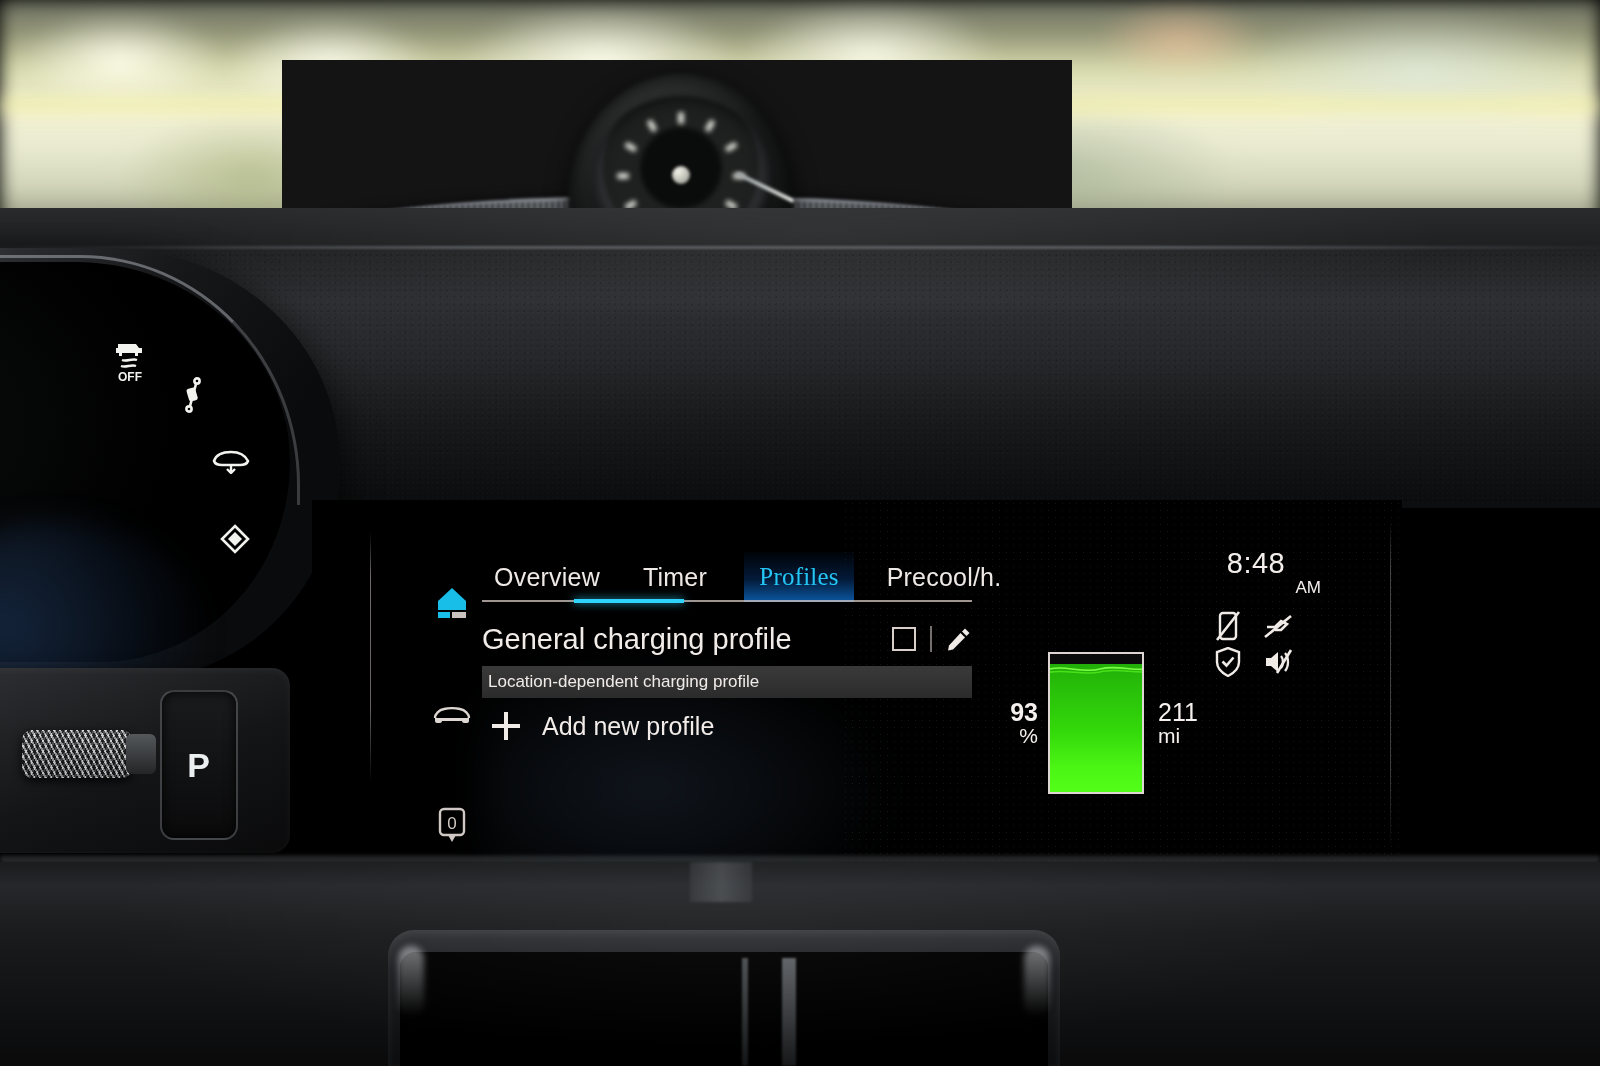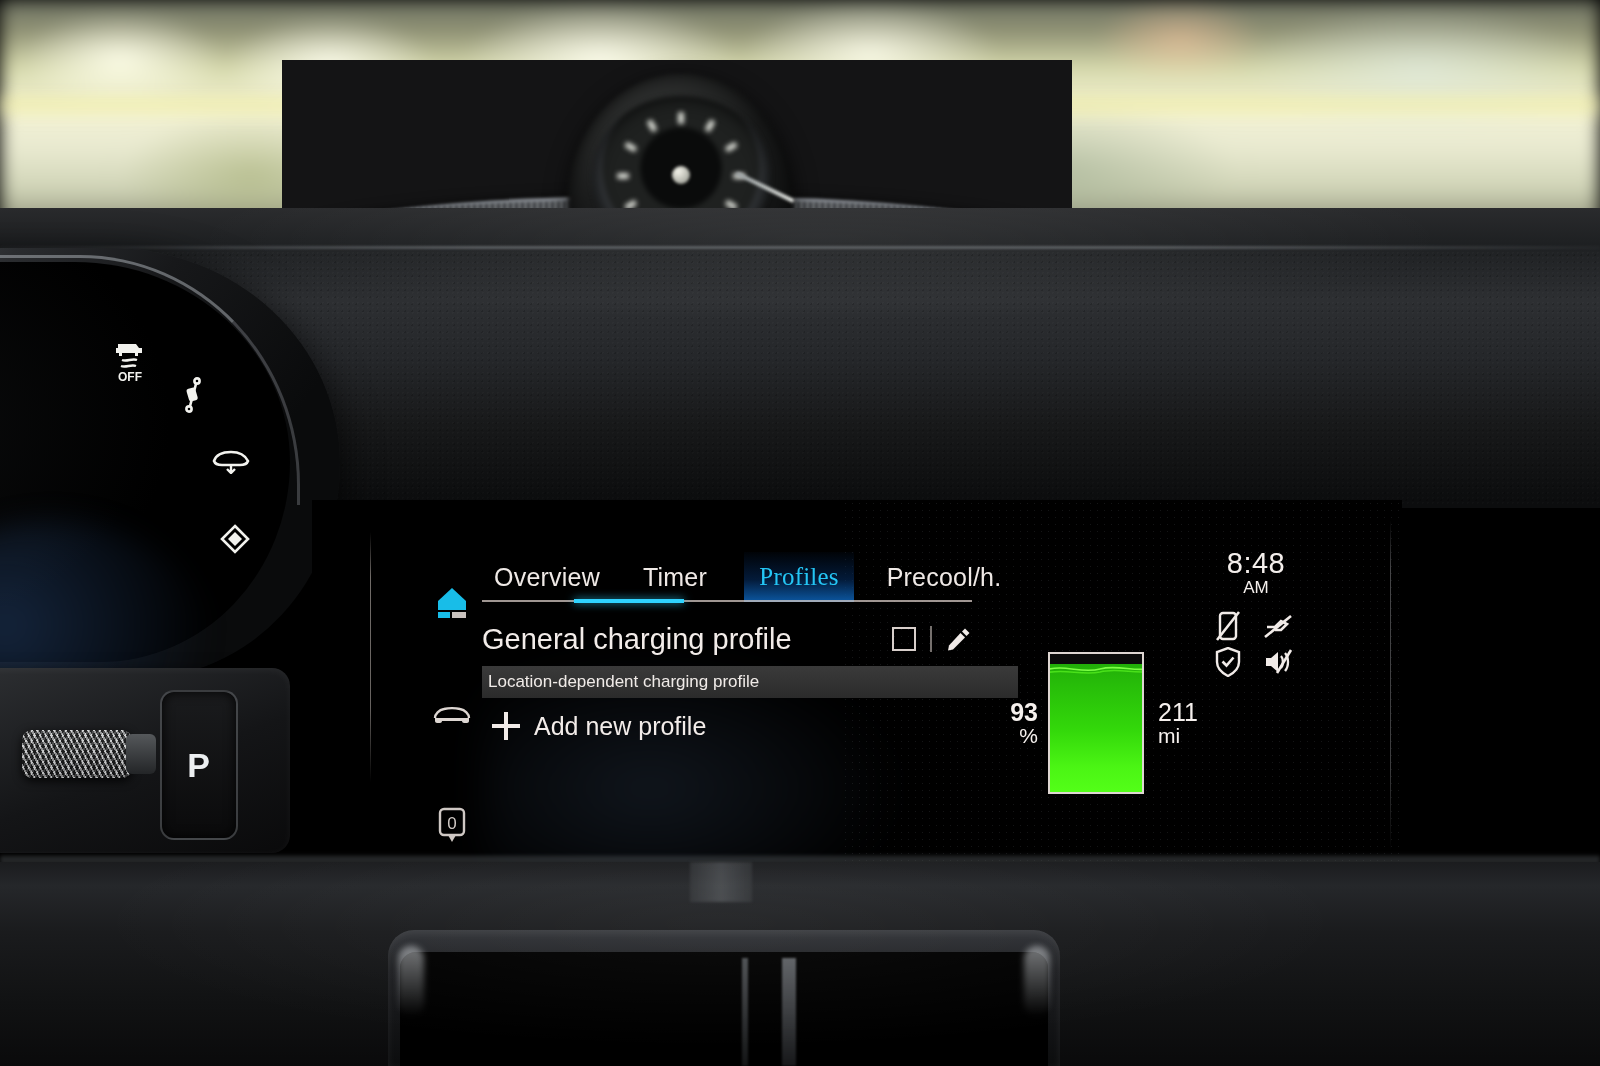--- a/index.html
+++ b/index.html
@@ -234,41 +234,41 @@
     position:absolute; left:170px; top:112px; width:490px; height:54px;
     display:flex; align-items:center;
   }
   .row-general .label{ color:#f2ece9; font-size:29px; }
   .row-actions{ position:absolute; right:0; top:50%; transform:translateY(-50%); display:flex; align-items:center; gap:14px; }
   .checkbox{ width:24px; height:24px; border:2px solid #d8cfcb; }
   .vdiv{ width:2px; height:26px; background:rgba(180,172,168,.65); }
   .pencil{ width:26px; height:26px; }
 
   .row-section{
-    position:absolute; left:170px; top:166px; width:536px; height:32px;
+    position:absolute; left:170px; top:166px; width:490px; height:32px;
     background:linear-gradient(to bottom, #3a3a3a, #2b2b2b);
     display:flex; align-items:center;
   }
   .row-section span{ color:#f0ebe8; font-size:17px; padding-left:6px; }
 
   .row-add{
     position:absolute; left:170px; top:200px; width:490px; height:52px;
-    display:flex; align-items:center; gap:14px;
+    display:flex; align-items:center; gap:22px;
   }
   .plus{ width:28px; height:28px; position:relative; margin-left:10px; }
   .plus::before,.plus::after{ content:""; position:absolute; background:#f1ebe8; }
   .plus::before{ left:0; top:12px; width:28px; height:4px; }
   .plus::after{ left:12px; top:0; width:4px; height:28px; }
   .row-add .label{ color:#f2ece9; font-size:25px; }
 
   
   .status{ position:absolute; left:879px; top:48px; width:130px; }
   .clock{ text-align:center; color:#f4efec; }
   .clock .hm{ font-size:29px; line-height:30px; letter-spacing:.5px; }
-  .clock .ampm{ font-size:17px; line-height:19px; }
+  .clock .ampm{ font-size:17px; line-height:19px;text-align:right; }
   .status-icons{
     margin-top:14px; display:grid; grid-template-columns:36px 36px; grid-gap:6px 14px;
     justify-content:center; align-items:center;
   }
   .sicon{ width:30px; height:30px; display:flex; align-items:center; justify-content:center; }
 
   
   .battery{ position:absolute; left:736px; top:152px; width:96px; height:142px; }
   .battery-body{
     position:absolute; inset:0;

